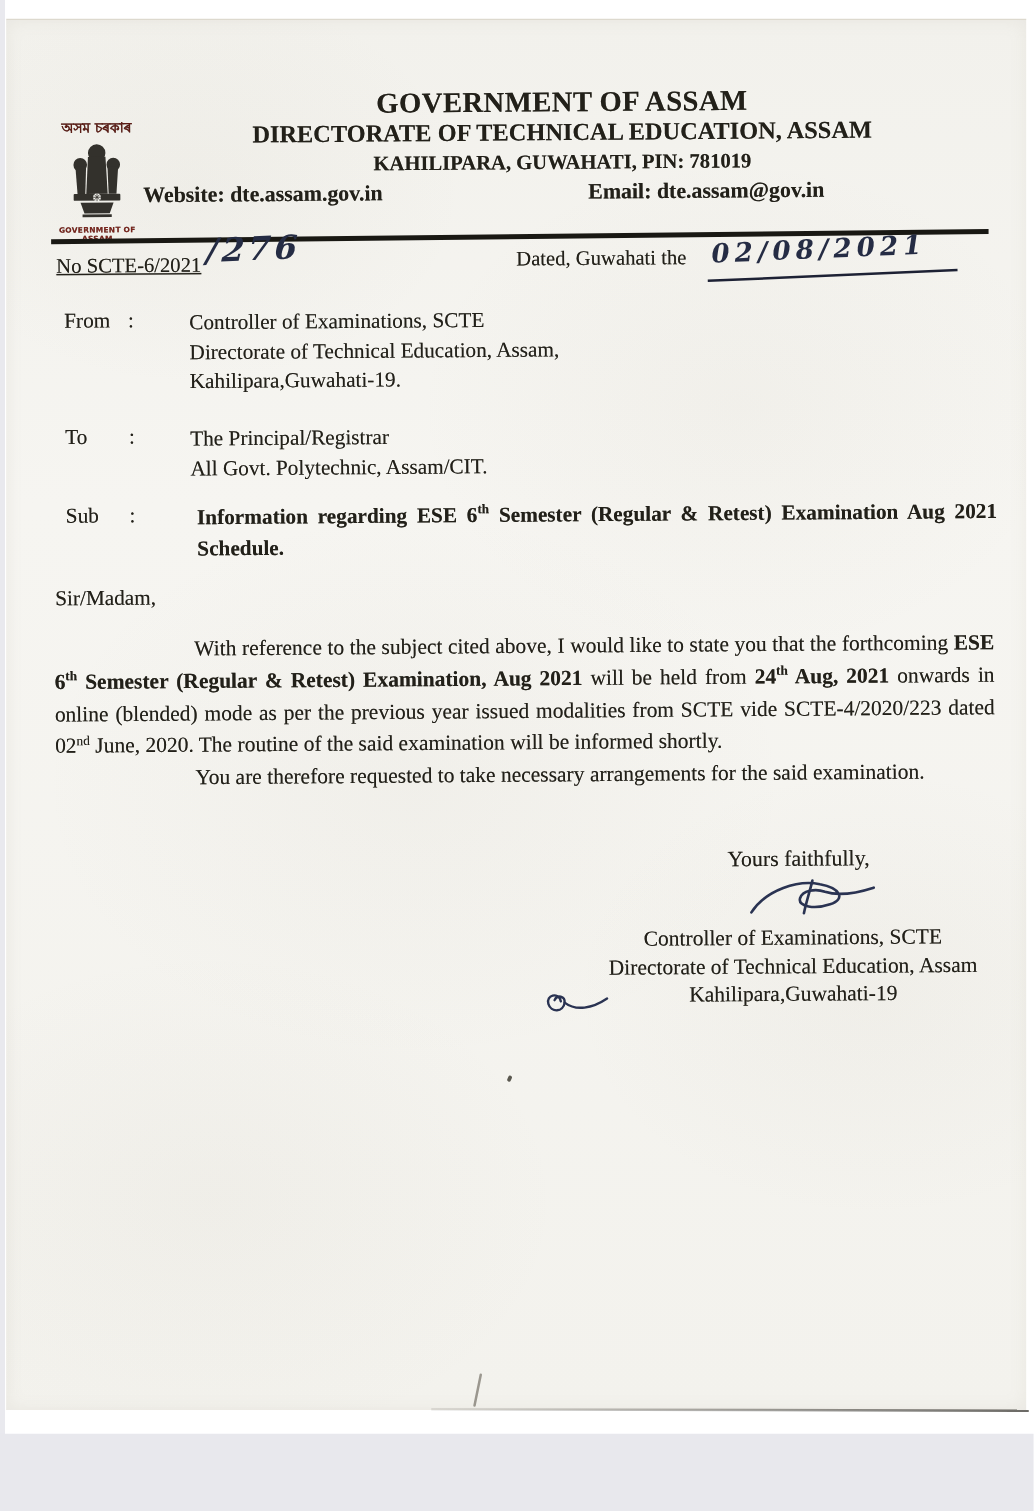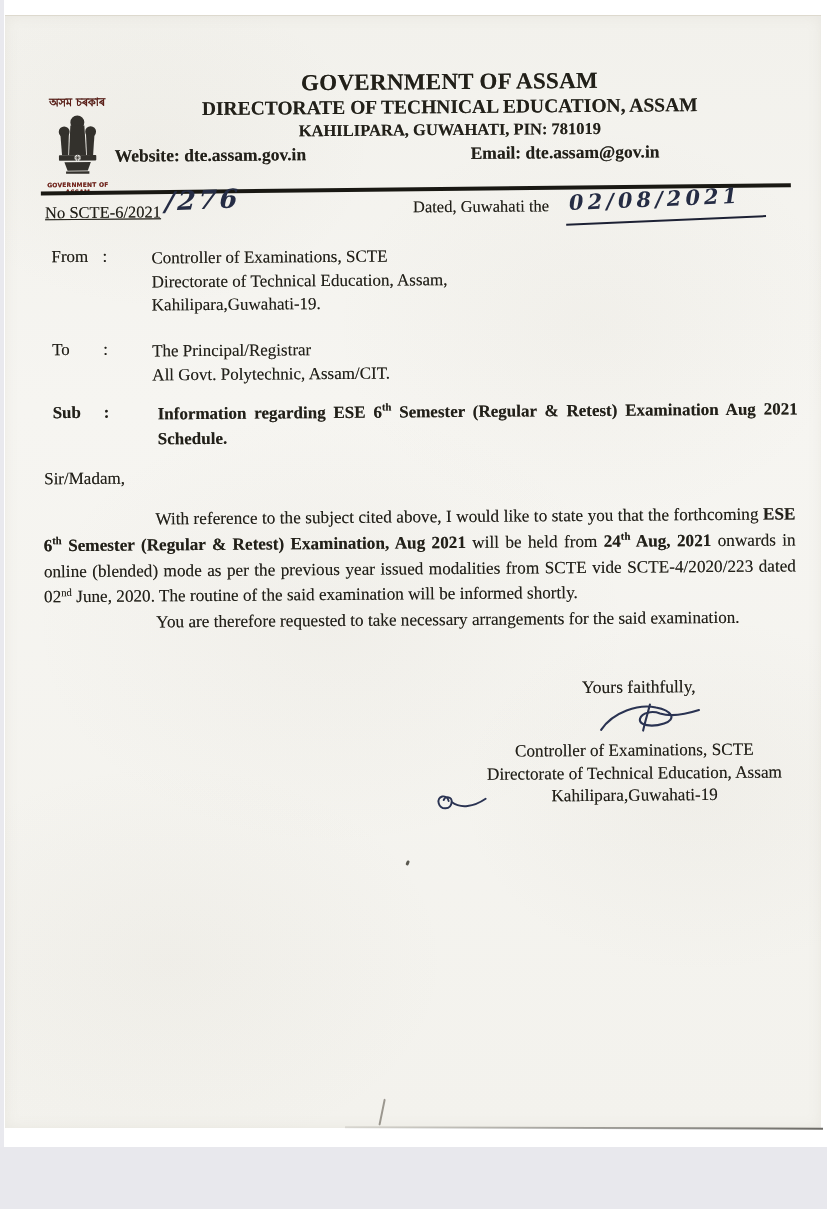--- a/index.html
+++ b/index.html
@@ -44,21 +44,21 @@
   .date-label{position:absolute;left:410px;top:182px;font-size:16.5px;}
   .hand{font-family:"DejaVu Serif",serif;font-style:italic;color:#252c44;}
   .ref-hand{position:absolute;left:162px;top:168px;font-size:26px;font-weight:bold;letter-spacing:3px;transform:rotate(-2deg) skewX(-6deg);}
   .date-hand{position:absolute;left:566px;top:173px;font-size:21px;font-weight:bold;letter-spacing:4px;transform:rotate(-2deg);white-space:nowrap;}
   .date-line{position:absolute;left:563px;top:206px;width:200px;height:2px;background:#1d2134;transform:rotate(-2deg);}
 
   
   .addr-label{position:absolute;left:48px;font-size:17px;}
   .addr-colon{position:absolute;left:99px;font-size:17px;}
   .addr-lines{position:absolute;left:148px;font-size:17px;line-height:23.5px;}
-  .bold{font-weight:bold;}
+  .bold{font-weight:normal;}
   .sub-content{position:absolute;left:153px;top:385px;width:640px;font-size:17px;font-weight:bold;line-height:24.5px;text-align:justify;}
 
   
   .salutation{position:absolute;left:39px;top:451px;font-size:17px;text-align:right;}
   .letter-body{position:absolute;left:38px;top:489px;width:752px;font-size:17.2px;line-height:25.8px;text-align:justify;}
   .letter-body p{margin:0;text-indent:112px;}
   .b{font-weight:bold;}
   sup{font-size:0.62em;line-height:0;vertical-align:super;margin-top:48px;}
 
   

